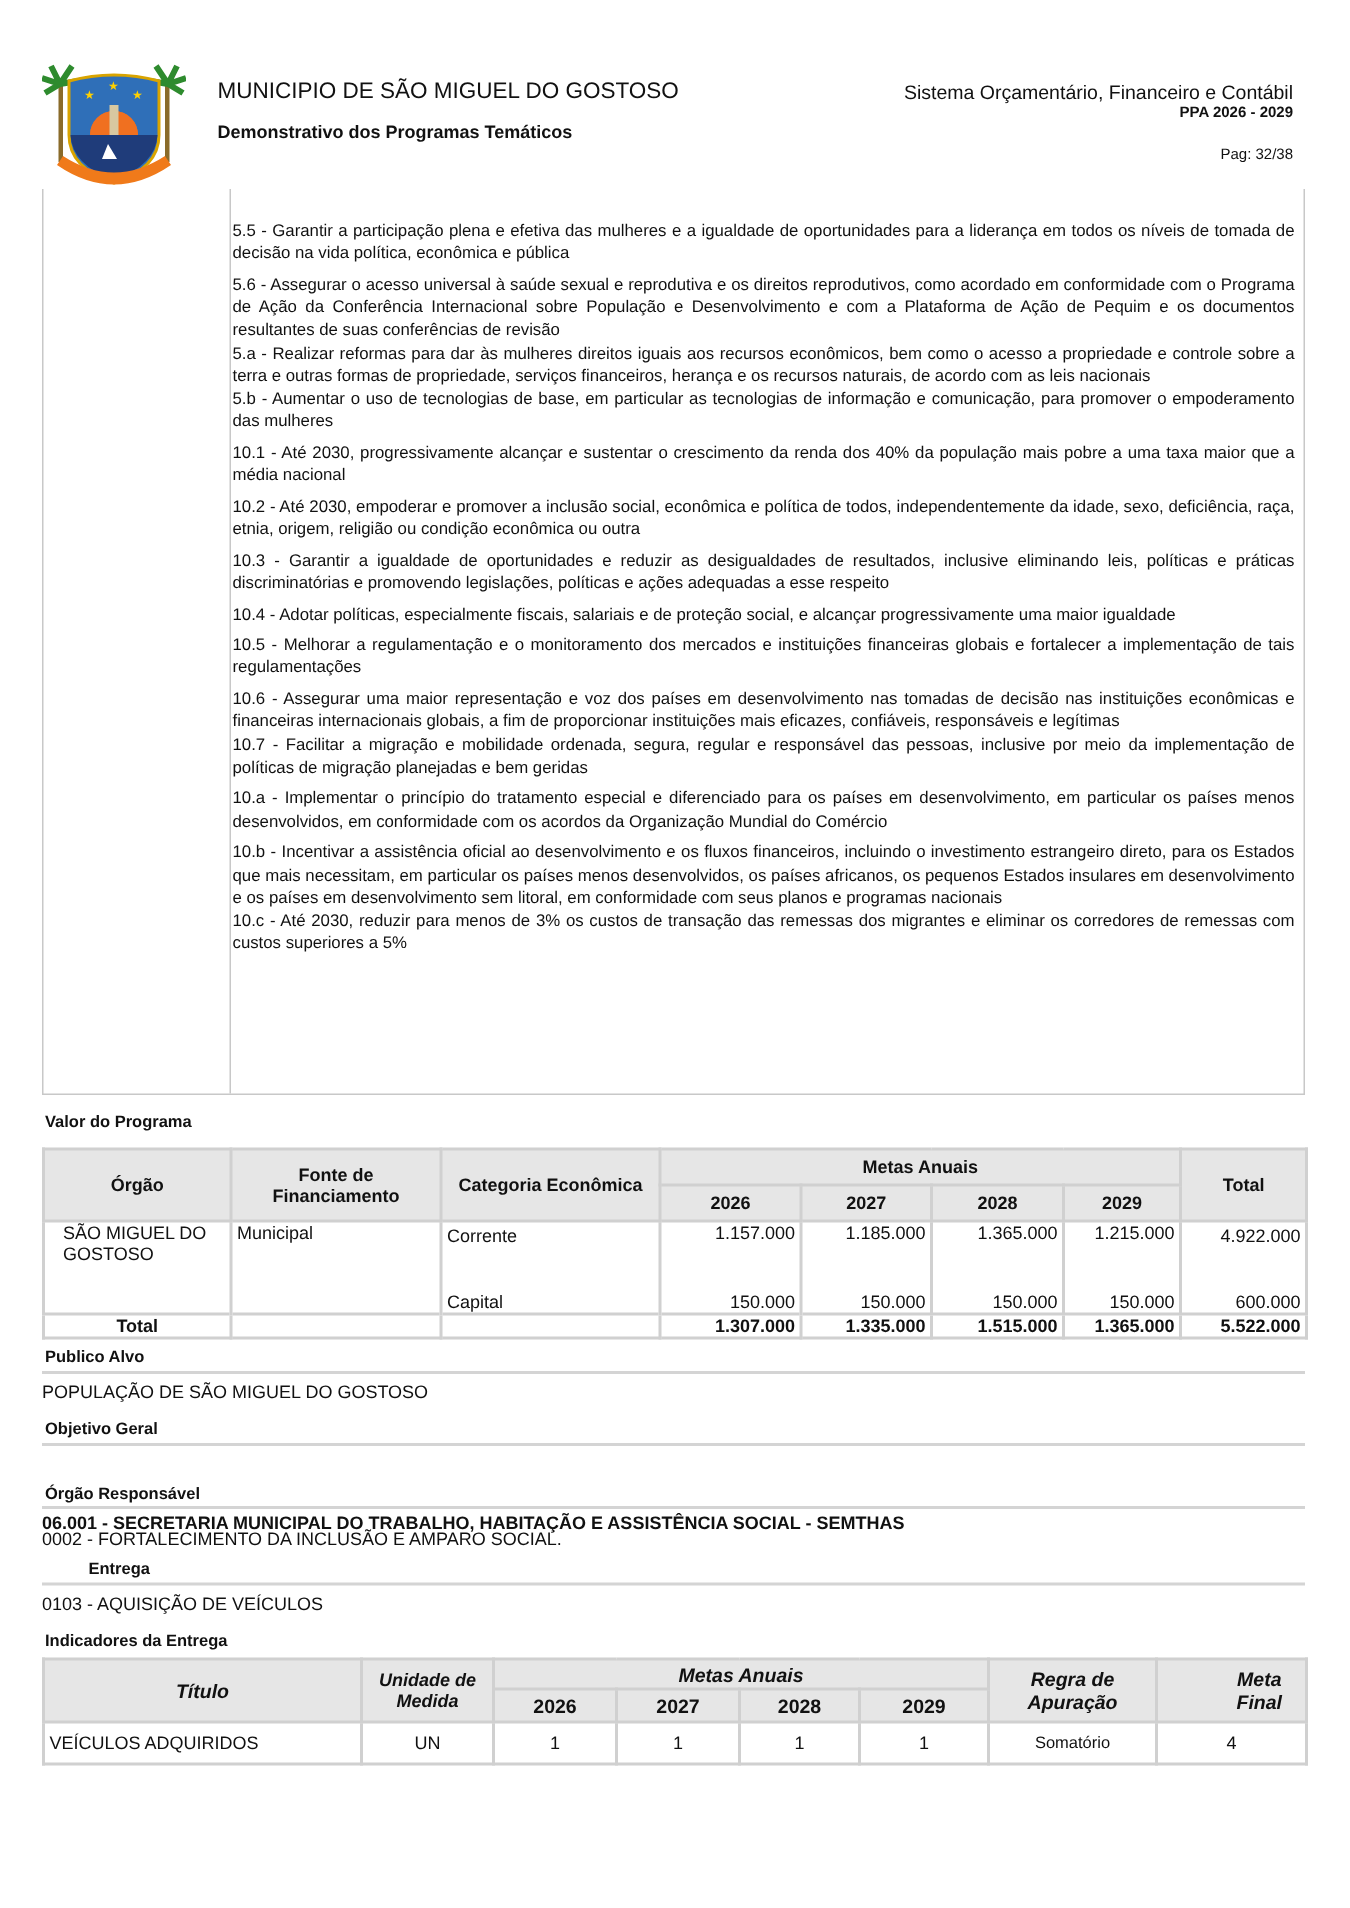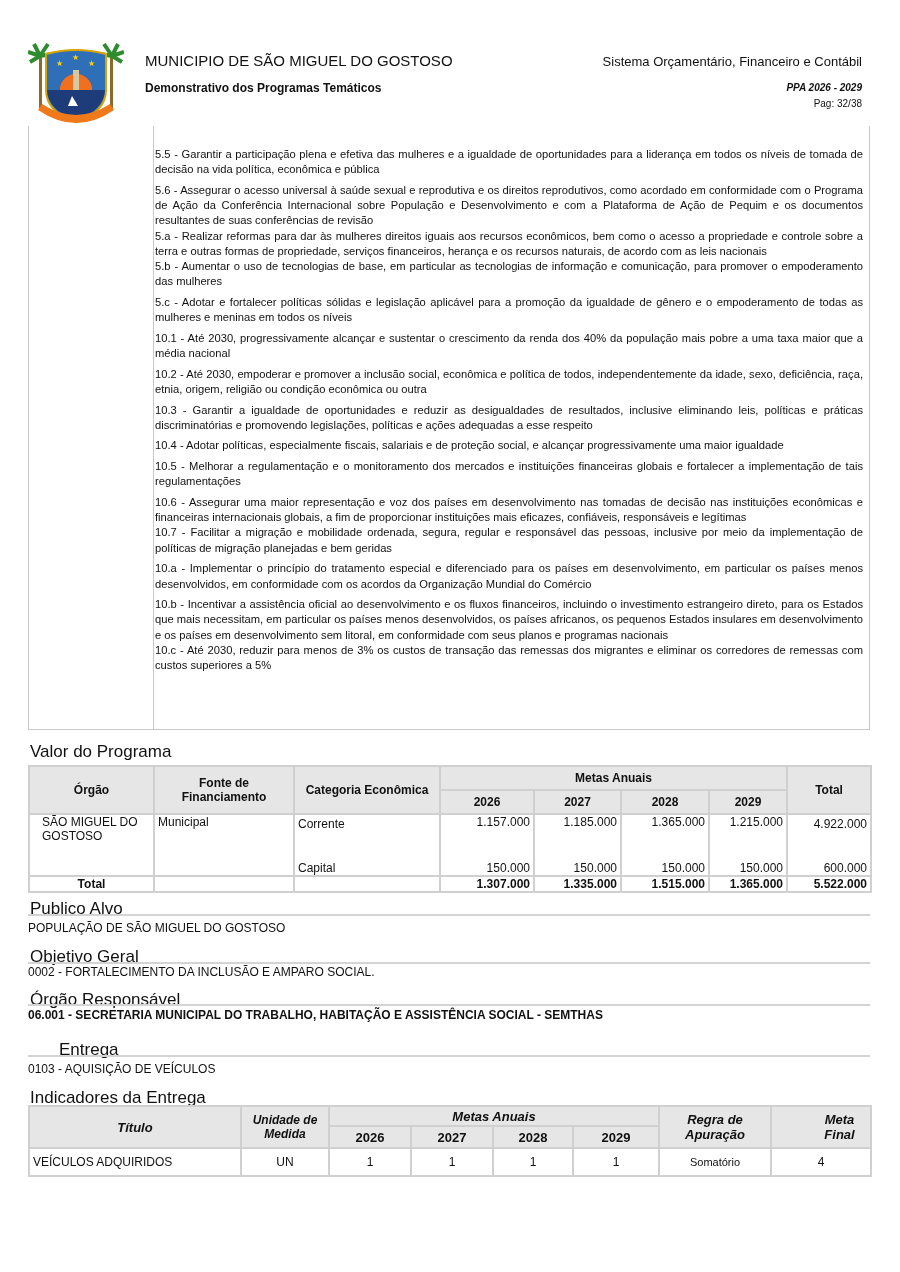--- a/index.html
+++ b/index.html
@@ -1,30 +1,30 @@
 <!DOCTYPE html>
 <html><head>
 <meta charset="utf-8">
 <style>
   html, body { margin:0; padding:0; background:#fff; }
   body { width:900px; height:1272px; position:relative; font-family:"Liberation Sans", sans-serif; color:#111; overflow:hidden; }
   .logo { position:absolute; left:28px; top:40px; width:96px; height:88px; }
   .hdr-title { position:absolute; left:145px; top:52px; font-size:15px;text-align:right; }
   .hdr-sub { position:absolute; left:145px; top:81px; font-size:12px; font-weight:bold; }
   .hdr-sys { position:absolute; right:38px; top:54px; font-size:13px; }
-  .hdr-ppa { position:absolute; right:38px; top:82px; font-size:10px; font-weight:bold;font-style:italic; }
+  .hdr-ppa { position:absolute; right:38px; top:70px; font-size:10px; font-weight:bold; }
   .hdr-pag { position:absolute; right:38px; top:98px; font-size:10px; }
 
   .goals { position:absolute; left:28px; top:126px; width:842px; height:604px; border:1px solid #c8c8c8; border-top:none; box-sizing:border-box; }
   .goals .leftcol { position:absolute; left:0; top:0; bottom:0; width:124px; border-right:1px solid #c8c8c8; }
   .goals .text { position:absolute; left:126px; top:2px; right:6px; font-size:11.2px; line-height:15.2px; text-align:justify;margin-top:19px; }
   .goal { margin:0; }
   .goal.gap { margin-top:5.5px; }
 
-  .sec-title { position:absolute; left:30px; font-size:17px; font-weight:normal; }
+  .sec-title { position:absolute; left:30px; font-size:11px; font-weight:bold; }
   .sec-line { position:absolute; left:28px; width:842px; height:0; border-top:2px solid #d4d4d4; }
   .sec-val { position:absolute; left:28px; font-size:12px; }
   .sec-val.bold { font-weight:bold; }
 
   table { border-collapse:collapse; position:absolute; left:28px; width:842px; table-layout:fixed; }
   th, td { border:2px solid #d0d0d0; font-size:12px; padding:0 3px; }
   th { background:#e6e6e6; font-weight:bold; text-align:center; }
   .vp td { border-top:none; border-bottom:none; vertical-align:top;margin-top:41px; }
   .vp .num { text-align:right; }
   .vp tr.tot td { border-top:2px solid #d0d0d0; border-bottom:2px solid #d0d0d0; font-weight:bold; }
@@ -61,21 +61,20 @@
 <div class="hdr-ppa">PPA 2026 - 2029</div>
 <div class="hdr-pag">Pag: 32/38</div>
 
 <div class="goals">
   <div class="leftcol"></div>
   <div class="text">
     <p class="goal">5.5 - Garantir a participação plena e efetiva das mulheres e a igualdade de oportunidades para a liderança em todos os níveis de tomada de decisão na vida política, econômica e pública</p>
     <p class="goal gap">5.6 - Assegurar o acesso universal à saúde sexual e reprodutiva e os direitos reprodutivos, como acordado em conformidade com o Programa de Ação da Conferência Internacional sobre População e Desenvolvimento e com a Plataforma de Ação de Pequim e os documentos resultantes de suas conferências de revisão</p>
     <p class="goal">5.a - Realizar reformas para dar às mulheres direitos iguais aos recursos econômicos, bem como o acesso a propriedade e controle sobre a terra e outras formas de propriedade, serviços financeiros, herança e os recursos naturais, de acordo com as leis nacionais</p>
     <p class="goal">5.b - Aumentar o uso de tecnologias de base, em particular as tecnologias de informação e comunicação, para promover o empoderamento das mulheres</p>
-    <p class="goal gap">5.c - Adotar e fortalecer políticas sólidas e legislação aplicável para a promoção da igualdade de gênero e o empoderamento de todas as mulheres e meninas em todos os níveis</p>
     <p class="goal gap">10.1 - Até 2030, progressivamente alcançar e sustentar o crescimento da renda dos 40% da população mais pobre a uma taxa maior que a média nacional</p>
     <p class="goal gap">10.2 - Até 2030, empoderar e promover a inclusão social, econômica e política de todos, independentemente da idade, sexo, deficiência, raça, etnia, origem, religião ou condição econômica ou outra</p>
     <p class="goal gap">10.3 - Garantir a igualdade de oportunidades e reduzir as desigualdades de resultados, inclusive eliminando leis, políticas e práticas discriminatórias e promovendo legislações, políticas e ações adequadas a esse respeito</p>
     <p class="goal gap">10.4 - Adotar políticas, especialmente fiscais, salariais e de proteção social, e alcançar progressivamente uma maior igualdade</p>
     <p class="goal gap">10.5 - Melhorar a regulamentação e o monitoramento dos mercados e instituições financeiras globais e fortalecer a implementação de tais regulamentações</p>
     <p class="goal gap">10.6 - Assegurar uma maior representação e voz dos países em desenvolvimento nas tomadas de decisão nas instituições econômicas e financeiras internacionais globais, a fim de proporcionar instituições mais eficazes, confiáveis, responsáveis e legítimas</p>
     <p class="goal">10.7 - Facilitar a migração e mobilidade ordenada, segura, regular e responsável das pessoas, inclusive por meio da implementação de políticas de migração planejadas e bem geridas</p>
     <p class="goal gap">10.a - Implementar o princípio do tratamento especial e diferenciado para os países em desenvolvimento, em particular os países menos desenvolvidos, em conformidade com os acordos da Organização Mundial do Comércio</p>
     <p class="goal gap">10.b - Incentivar a assistência oficial ao desenvolvimento e os fluxos financeiros, incluindo o investimento estrangeiro direto, para os Estados que mais necessitam, em particular os países menos desenvolvidos, os países africanos, os pequenos Estados insulares em desenvolvimento e os países em desenvolvimento sem litoral, em conformidade com seus planos e programas nacionais</p>
     <p class="goal">10.c - Até 2030, reduzir para menos de 3% os custos de transação das remessas dos migrantes e eliminar os corredores de remessas com custos superiores a 5%</p>
@@ -140,21 +139,21 @@
     </tr>
   </tbody>
 </table>
 
 <div class="sec-title" style="top:899px;">Publico Alvo</div>
 <div class="sec-line" style="top:914px;"></div>
 <div class="sec-val" style="top:921px;">POPULAÇÃO DE SÃO MIGUEL DO GOSTOSO</div>
 
 <div class="sec-title" style="top:947px;">Objetivo Geral</div>
 <div class="sec-line" style="top:962px;"></div>
-<div class="sec-val" style="top:965px;">0002 - FORTALECIMENTO DA INCLUSÃO E AMPARO SOCIAL.</div>
+<div class="sec-val" style="top:1019px;">0002 - FORTALECIMENTO DA INCLUSÃO E AMPARO SOCIAL.</div>
 
 <div class="sec-title" style="top:990px;">Órgão Responsável</div>
 <div class="sec-line" style="top:1004px;"></div>
 <div class="sec-val bold" style="top:1008px;">06.001 - SECRETARIA MUNICIPAL DO TRABALHO, HABITAÇÃO E ASSISTÊNCIA SOCIAL - SEMTHAS</div>
 
 <div class="sec-title" style="top:1040px;padding-left:29px;">Entrega</div>
 <div class="sec-line" style="top:1055px;"></div>
 <div class="sec-val" style="top:1062px;">0103 - AQUISIÇÃO DE VEÍCULOS</div>
 
 <div class="sec-title" style="top:1088px;">Indicadores da Entrega</div>

